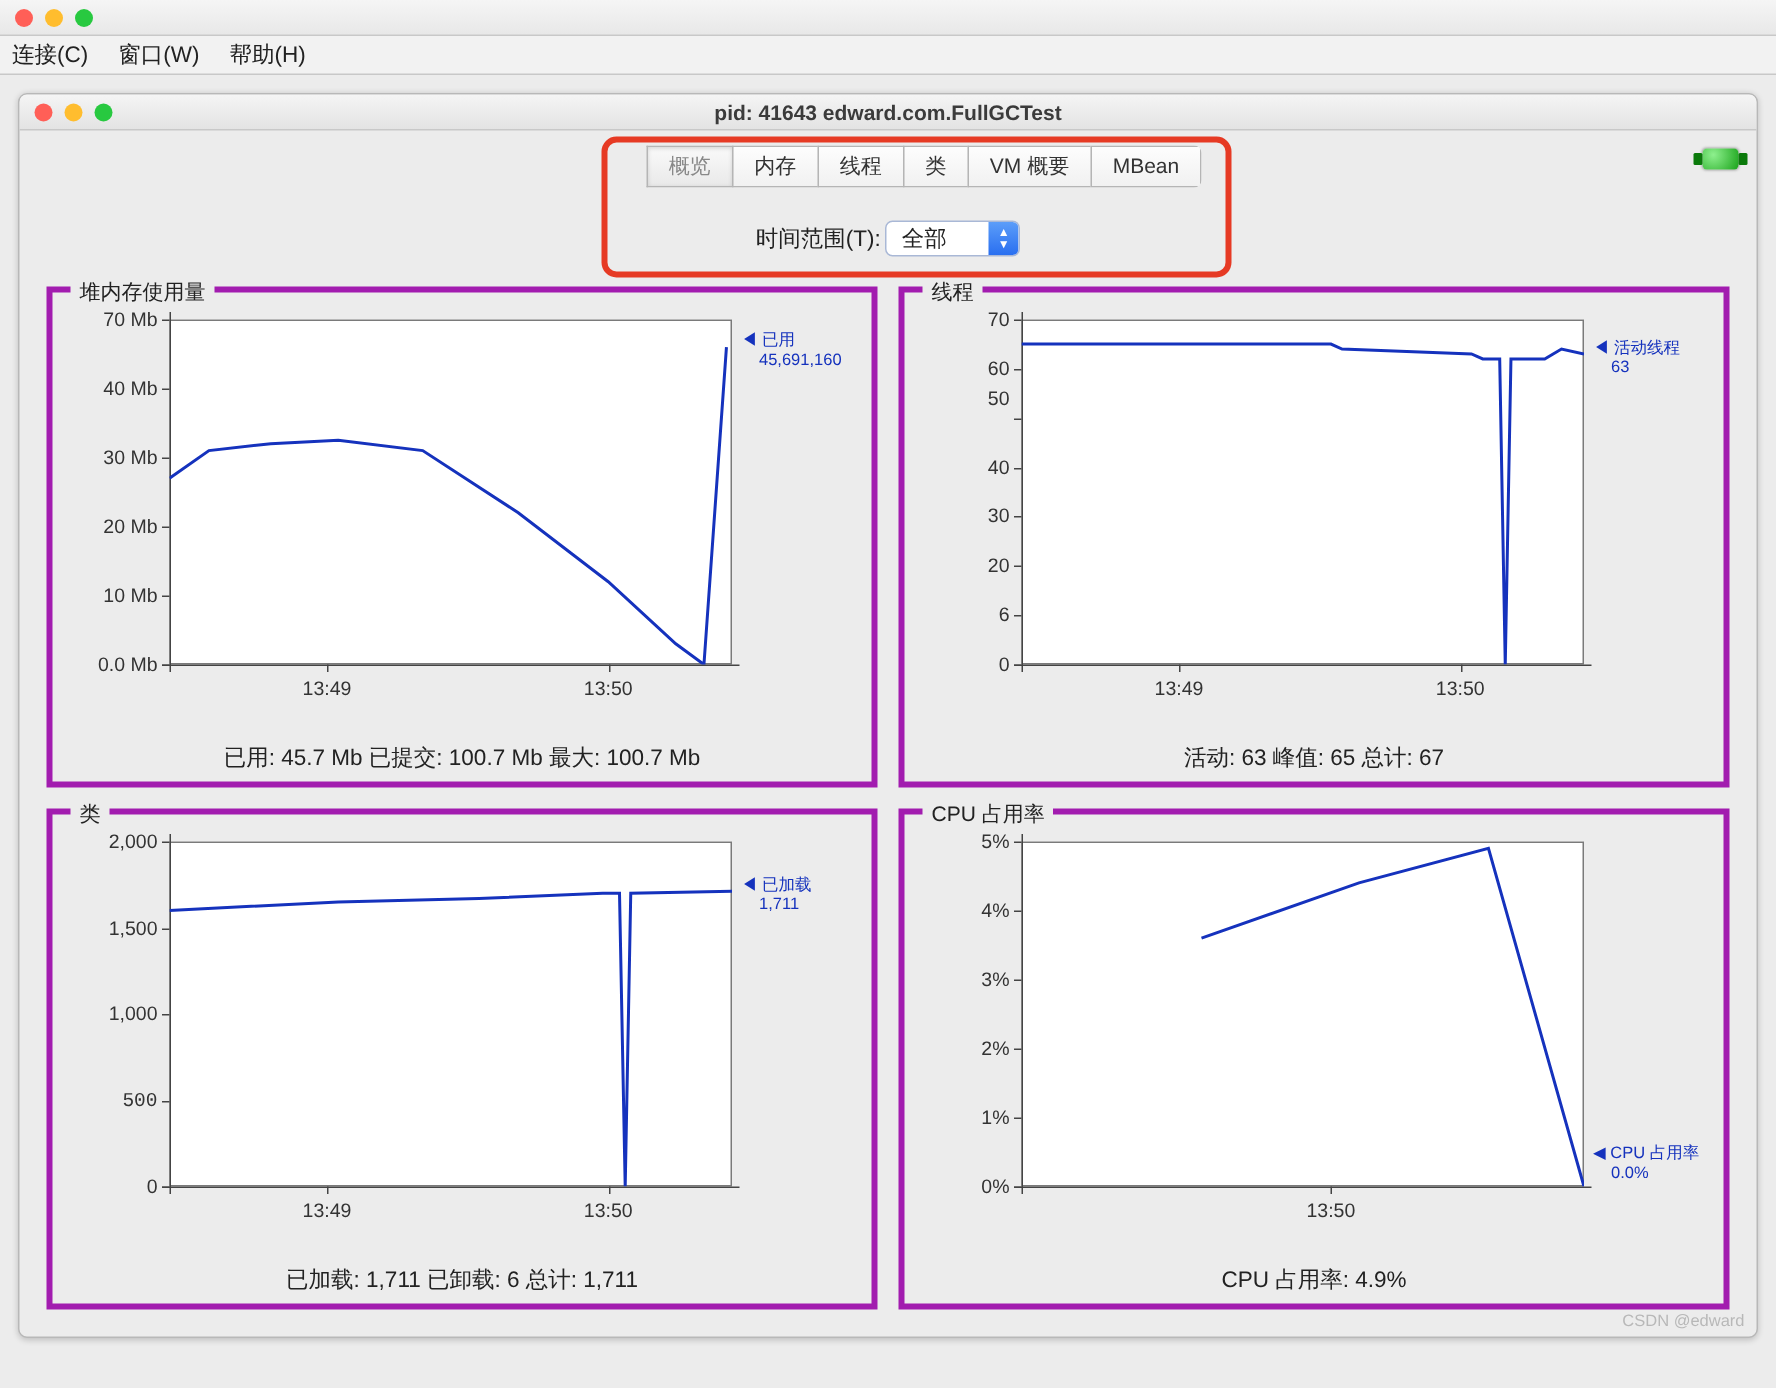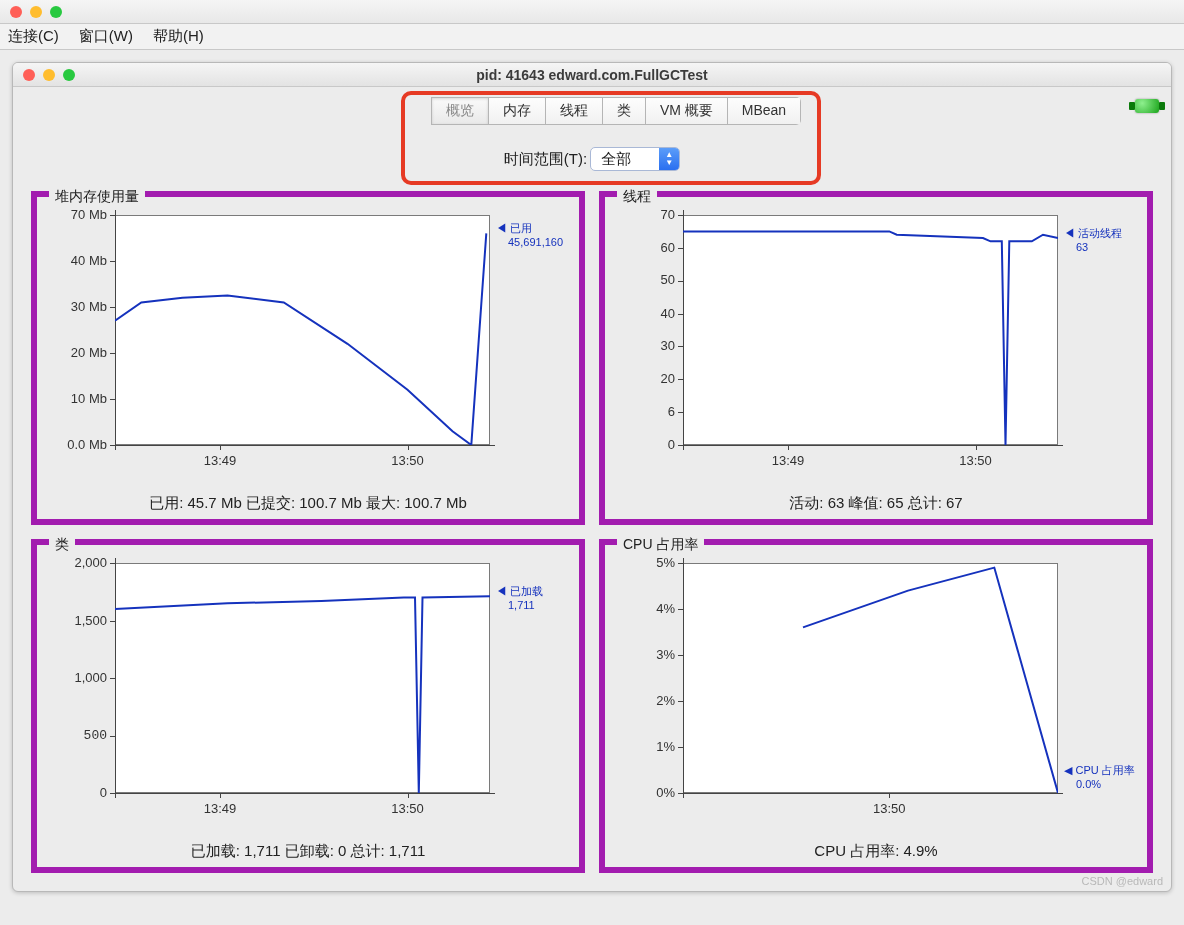--- a/index.html
+++ b/index.html
@@ -130,21 +130,21 @@
     background:#0b7a0b; border-radius:1px;
   }
   .status-icon::before { left:-6px; }
   .status-icon::after { right:-6px; }
   .charts-grid {
     position:absolute; left:18px; right:18px; top:128px; bottom:18px;
     display:grid; grid-template-columns: 1fr 1fr; grid-template-rows: 1fr 1fr;
     gap: 14px;
   }
   .chart-panel {
-    border: 6px solid #a21caf;
+    border: 4px solid #a21caf;
     background: #ececec;
     position: relative;
     padding-top: 0;
   }
   .panel-title {
     position:absolute; top:-9px; left:12px;
     background:#ececec; padding:0 6px; font-size:14px;
   }
   .plot-area {
     position:absolute;
@@ -259,21 +259,21 @@
           <div class="y-tick" style="left: 0px; width: 70px; top: 240px;">0</div>
           <div class="axis-line" style="left: 73px; top: 248px; width: 5px; height: 1px;"></div>
           <div class="y-tick" style="left: 0px; width: 70px; top: 207.143px;">6</div>
           <div class="axis-line" style="left: 73px; top: 215.143px; width: 5px; height: 1px;"></div>
           <div class="y-tick" style="left: 0px; width: 70px; top: 174.286px;">20</div>
           <div class="axis-line" style="left: 73px; top: 182.286px; width: 5px; height: 1px;"></div>
           <div class="y-tick" style="left: 0px; width: 70px; top: 141.429px;">30</div>
           <div class="axis-line" style="left: 73px; top: 149.429px; width: 5px; height: 1px;"></div>
           <div class="y-tick" style="left: 0px; width: 70px; top: 108.571px;">40</div>
           <div class="axis-line" style="left: 73px; top: 116.571px; width: 5px; height: 1px;"></div>
-          <div class="y-tick" style="left: 0px; width: 70px; top: 75px;">50</div>
+          <div class="y-tick" style="left: 0px; width: 70px; top: 63px;">50</div>
           <div class="axis-line" style="left: 73px; top: 83.7143px; width: 5px; height: 1px;"></div>
           <div class="y-tick" style="left: 0px; width: 70px; top: 42.8571px;">60</div>
           <div class="axis-line" style="left: 73px; top: 50.8571px; width: 5px; height: 1px;"></div>
           <div class="y-tick" style="left: 0px; width: 70px; top: 10px;">70</div>
           <div class="axis-line" style="left: 73px; top: 18px; width: 5px; height: 1px;"></div>
           <div class="x-tick" style="left: 153px; width: 60px; top: 256px;">13:49</div>
           <div class="axis-line" style="left: 183px; top: 248px; width: 1px; height: 5px;"></div>
           <div class="x-tick" style="left: 340.5px; width: 60px; top: 256px;">13:50</div>
           <div class="axis-line" style="left: 370.5px; top: 248px; width: 1px; height: 5px;"></div>
           <div class="axis-line" style="left: 73px; top: 248px; width: 385px; height: 1px;"></div>
@@ -300,21 +300,21 @@
           <div class="x-tick" style="left: 153px; width: 60px; top: 256px;">13:49</div>
           <div class="axis-line" style="left: 183px; top: 248px; width: 1px; height: 5px;"></div>
           <div class="x-tick" style="left: 340.5px; width: 60px; top: 256px;">13:50</div>
           <div class="axis-line" style="left: 370.5px; top: 248px; width: 1px; height: 5px;"></div>
           <div class="axis-line" style="left: 73px; top: 248px; width: 385px; height: 1px;"></div>
           <div class="axis-line" style="left: 78px; top: 13px; width: 1px; height: 240px;"></div>
           <svg class="line" width="375" height="230" style="left: 78px; top: 18px; position: absolute;">
             <polyline points="0.0,46.0 112.5,40.3 206.3,38.0 288.8,34.5 300.0,34.5 303.8,230.0 307.5,34.5 375.0,33.2" fill="none" stroke="#1532bd" stroke-width="2"></polyline>
           </svg>
           <div class="legend" style="left: 459px; top: 39.235px;"><span class="marker">◀</span> <span>已加载</span><br><span style="margin-left:12px">1,711</span></div>
-          <div class="summary">已加载: 1,711    已卸载: 0    总计: 1,711</div>
+          <div class="summary">已加载: 1,711    已卸载: 6    总计: 1,711</div>
         </div>
       <div class="chart-panel" id="panel-cpu">
         <div class="panel-title">CPU 占用率</div>
       <div class="plot-area" style="left: 78px; top: 18px; width: 375px; height: 230px;"></div>
           <div class="y-tick" style="left: 0px; width: 70px; top: 240px;">0%</div>
           <div class="axis-line" style="left: 73px; top: 248px; width: 5px; height: 1px;"></div>
           <div class="y-tick" style="left: 0px; width: 70px; top: 194px;">1%</div>
           <div class="axis-line" style="left: 73px; top: 202px; width: 5px; height: 1px;"></div>
           <div class="y-tick" style="left: 0px; width: 70px; top: 148px;">2%</div>
           <div class="axis-line" style="left: 73px; top: 156px; width: 5px; height: 1px;"></div>

